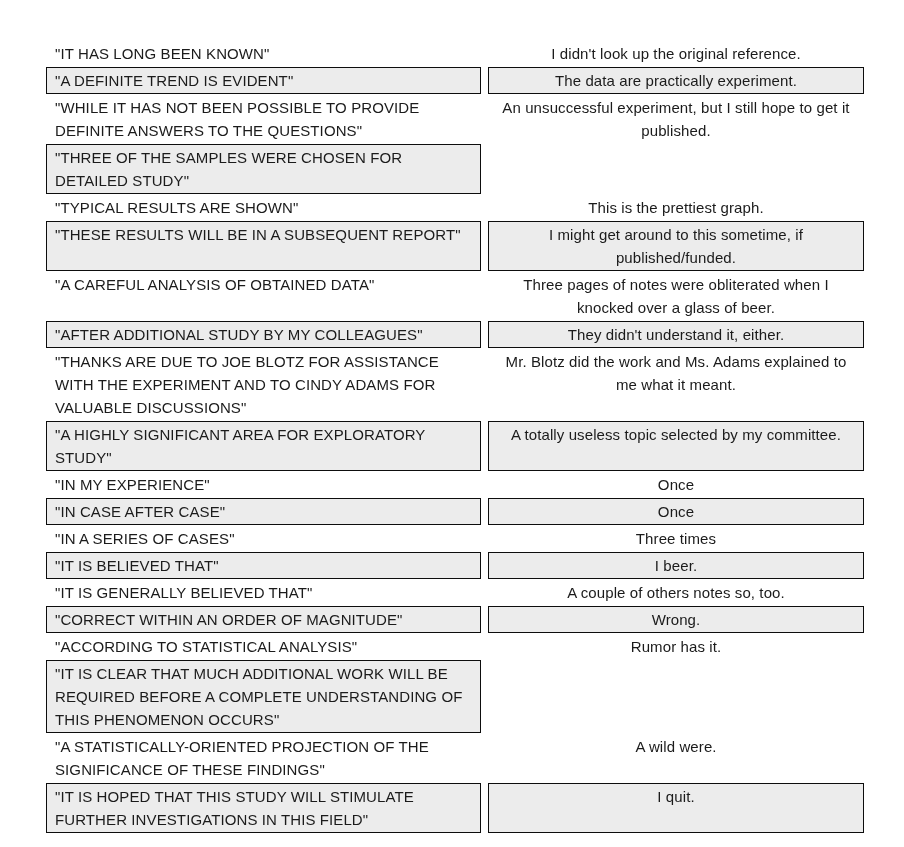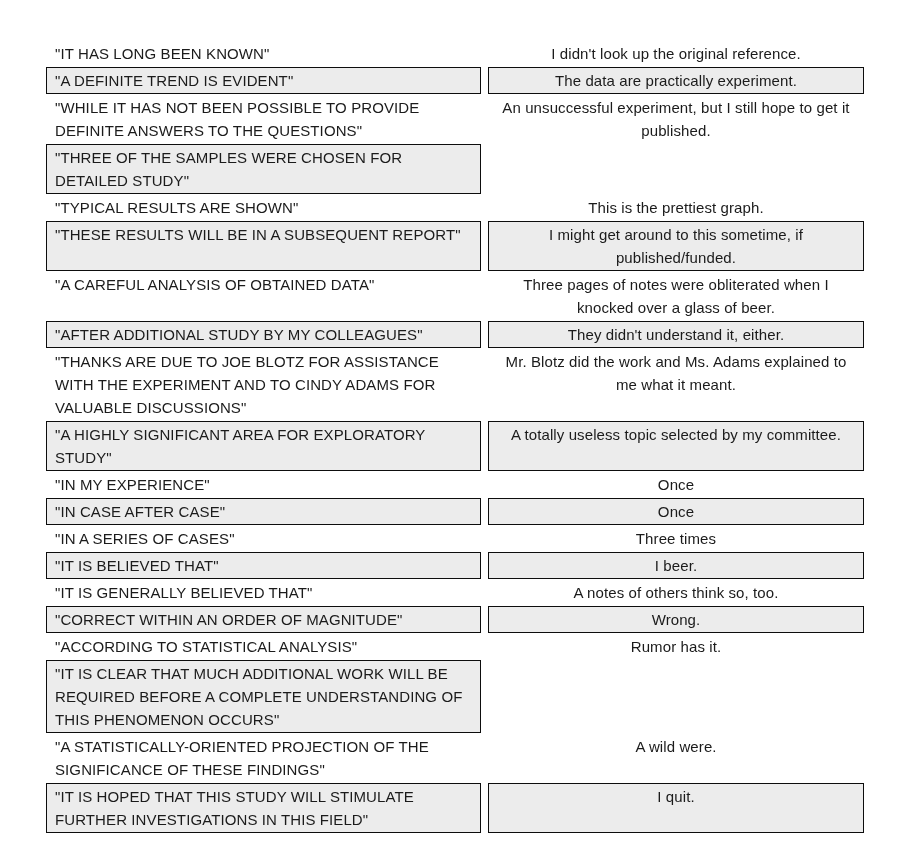--- a/index.html
+++ b/index.html
@@ -94,21 +94,21 @@
     <div class="row">
     <div class="cell left">"IN A SERIES OF CASES"</div>
     <div class="cell right">Three times</div>
   </div>
     <div class="row shaded">
     <div class="cell left">"IT IS BELIEVED THAT"</div>
     <div class="cell right">I beer.</div>
   </div>
     <div class="row">
     <div class="cell left">"IT IS GENERALLY BELIEVED THAT"</div>
-    <div class="cell right">A notes of others think so, too.</div>
+    <div class="cell right">A couple of others notes so, too.</div>
   </div>
     <div class="row shaded">
     <div class="cell left">"CORRECT WITHIN AN ORDER OF MAGNITUDE"</div>
     <div class="cell right">Wrong.</div>
   </div>
     <div class="row">
     <div class="cell left">"ACCORDING TO STATISTICAL ANALYSIS"</div>
     <div class="cell right">Rumor has it.</div>
   </div>
     <div class="row shaded">

